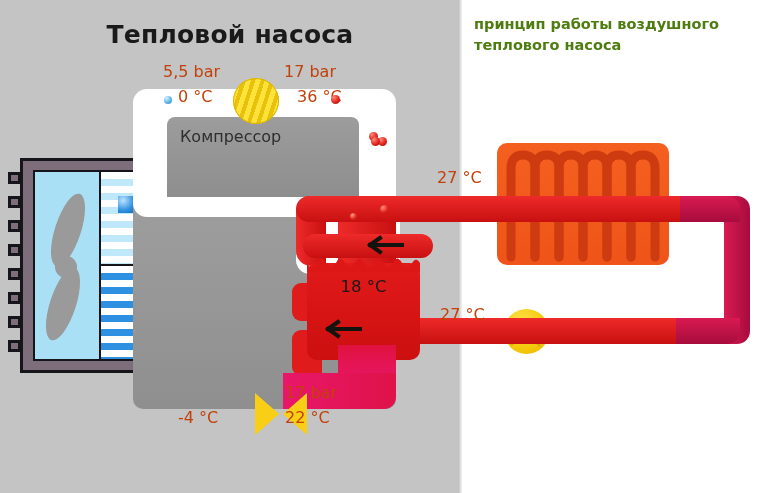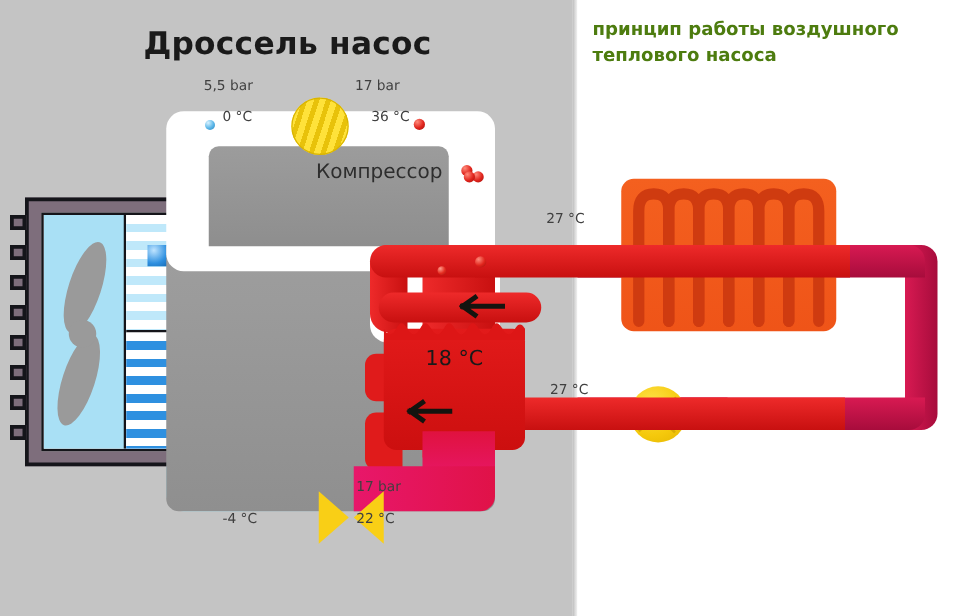--- a/index.html
+++ b/index.html
@@ -49,42 +49,42 @@
   .white-neck2{
     position:absolute;left:296px;top:196px;width:104px;height:78px;
     background:#ffffff;border-radius:14px;
   }
   .compressor-box{
     position:absolute;left:167px;top:117px;width:192px;height:80px;
     background:linear-gradient(to bottom,#9c9c9c,#8e8e8e);
     border-radius:8px 8px 0 0;
   }
   .compressor-label{
-    position:absolute;left:162px;top:127px;width:192px;text-align:right;
+    position:absolute;left:180px;top:127px;width:192px;text-align:left;
     font-size:16px;color:#2e2e2e;
   }
   .grey-under{
     position:absolute;left:133px;top:197px;width:263px;height:212px;
     background:linear-gradient(to bottom,#9e9e9e,#8f8f8f);
     border-radius:0 0 10px 10px;
   }
 
   
   .motor{
     position:absolute;left:233px;top:78px;width:46px;height:46px;
     border-radius:50%;
     background:
       repeating-linear-gradient(108deg,
         #e8c20a 0px,#e8c20a 4px,
         #ffe23a 4px,#ffe23a 9px);
     box-shadow:0 0 0 1px #d9b400 inset;
   }
 
   
-  .lbl{position:absolute;font-size:11px;color:#404040;white-space:nowrap;}
+  .lbl{position:absolute;font-size:16px;color:#c2410c;white-space:nowrap;}
 
   
   .ball{position:absolute;width:9px;height:9px;border-radius:50%;}
   .ball.red{
     background:radial-gradient(circle at 32% 28%,#ff8a7a 0%,#e0241c 55%,#9d0f0b 100%);
   }
   .ball.redS{width:7px;height:7px;
     background:radial-gradient(circle at 32% 28%,#ff9c8c 0%,#e42b1f 55%,#a11410 100%);}
   .ball.blue{
     width:8px;height:8px;
@@ -350,21 +350,21 @@
   <div class="ball red" style="left:369px;top:132px;"></div>
   <div class="ball red" style="left:380px;top:205px;"></div>
   <div class="ball redS" style="left:350px;top:213px;"></div>
   <div class="ball red" style="left:378px;top:137px;"></div>
 
   <svg class="throttle" viewBox="0 0 56 46">
     <path d="M2 2 L26 23 L2 44 Z" fill="#f9cf16"></path>
     <path d="M54 2 L30 23 L54 44 Z" fill="#f9cf16"></path>
   </svg>
 
-  <div class="title">Дроссель насос</div>
+  <div class="title">Тепловой насоса</div>
   <div class="caption">принцип работы воздушного теплового насоса</div>
 
   <div class="lbl" style="left:163px;top:62px;">5,5 bar</div>
   <div class="lbl" style="left:284px;top:62px;">17 bar</div>
   <div class="lbl" style="left:178px;top:87px;">0 °C</div>
   <div class="lbl" style="left:297px;top:87px;">36 °C</div>
   <div class="ball blue" style="left:164px;top:96px;"></div>
   <div class="ball red" style="left:331px;top:95px;"></div>
   <div class="ball red" style="left:371px;top:137px;"></div>
 

